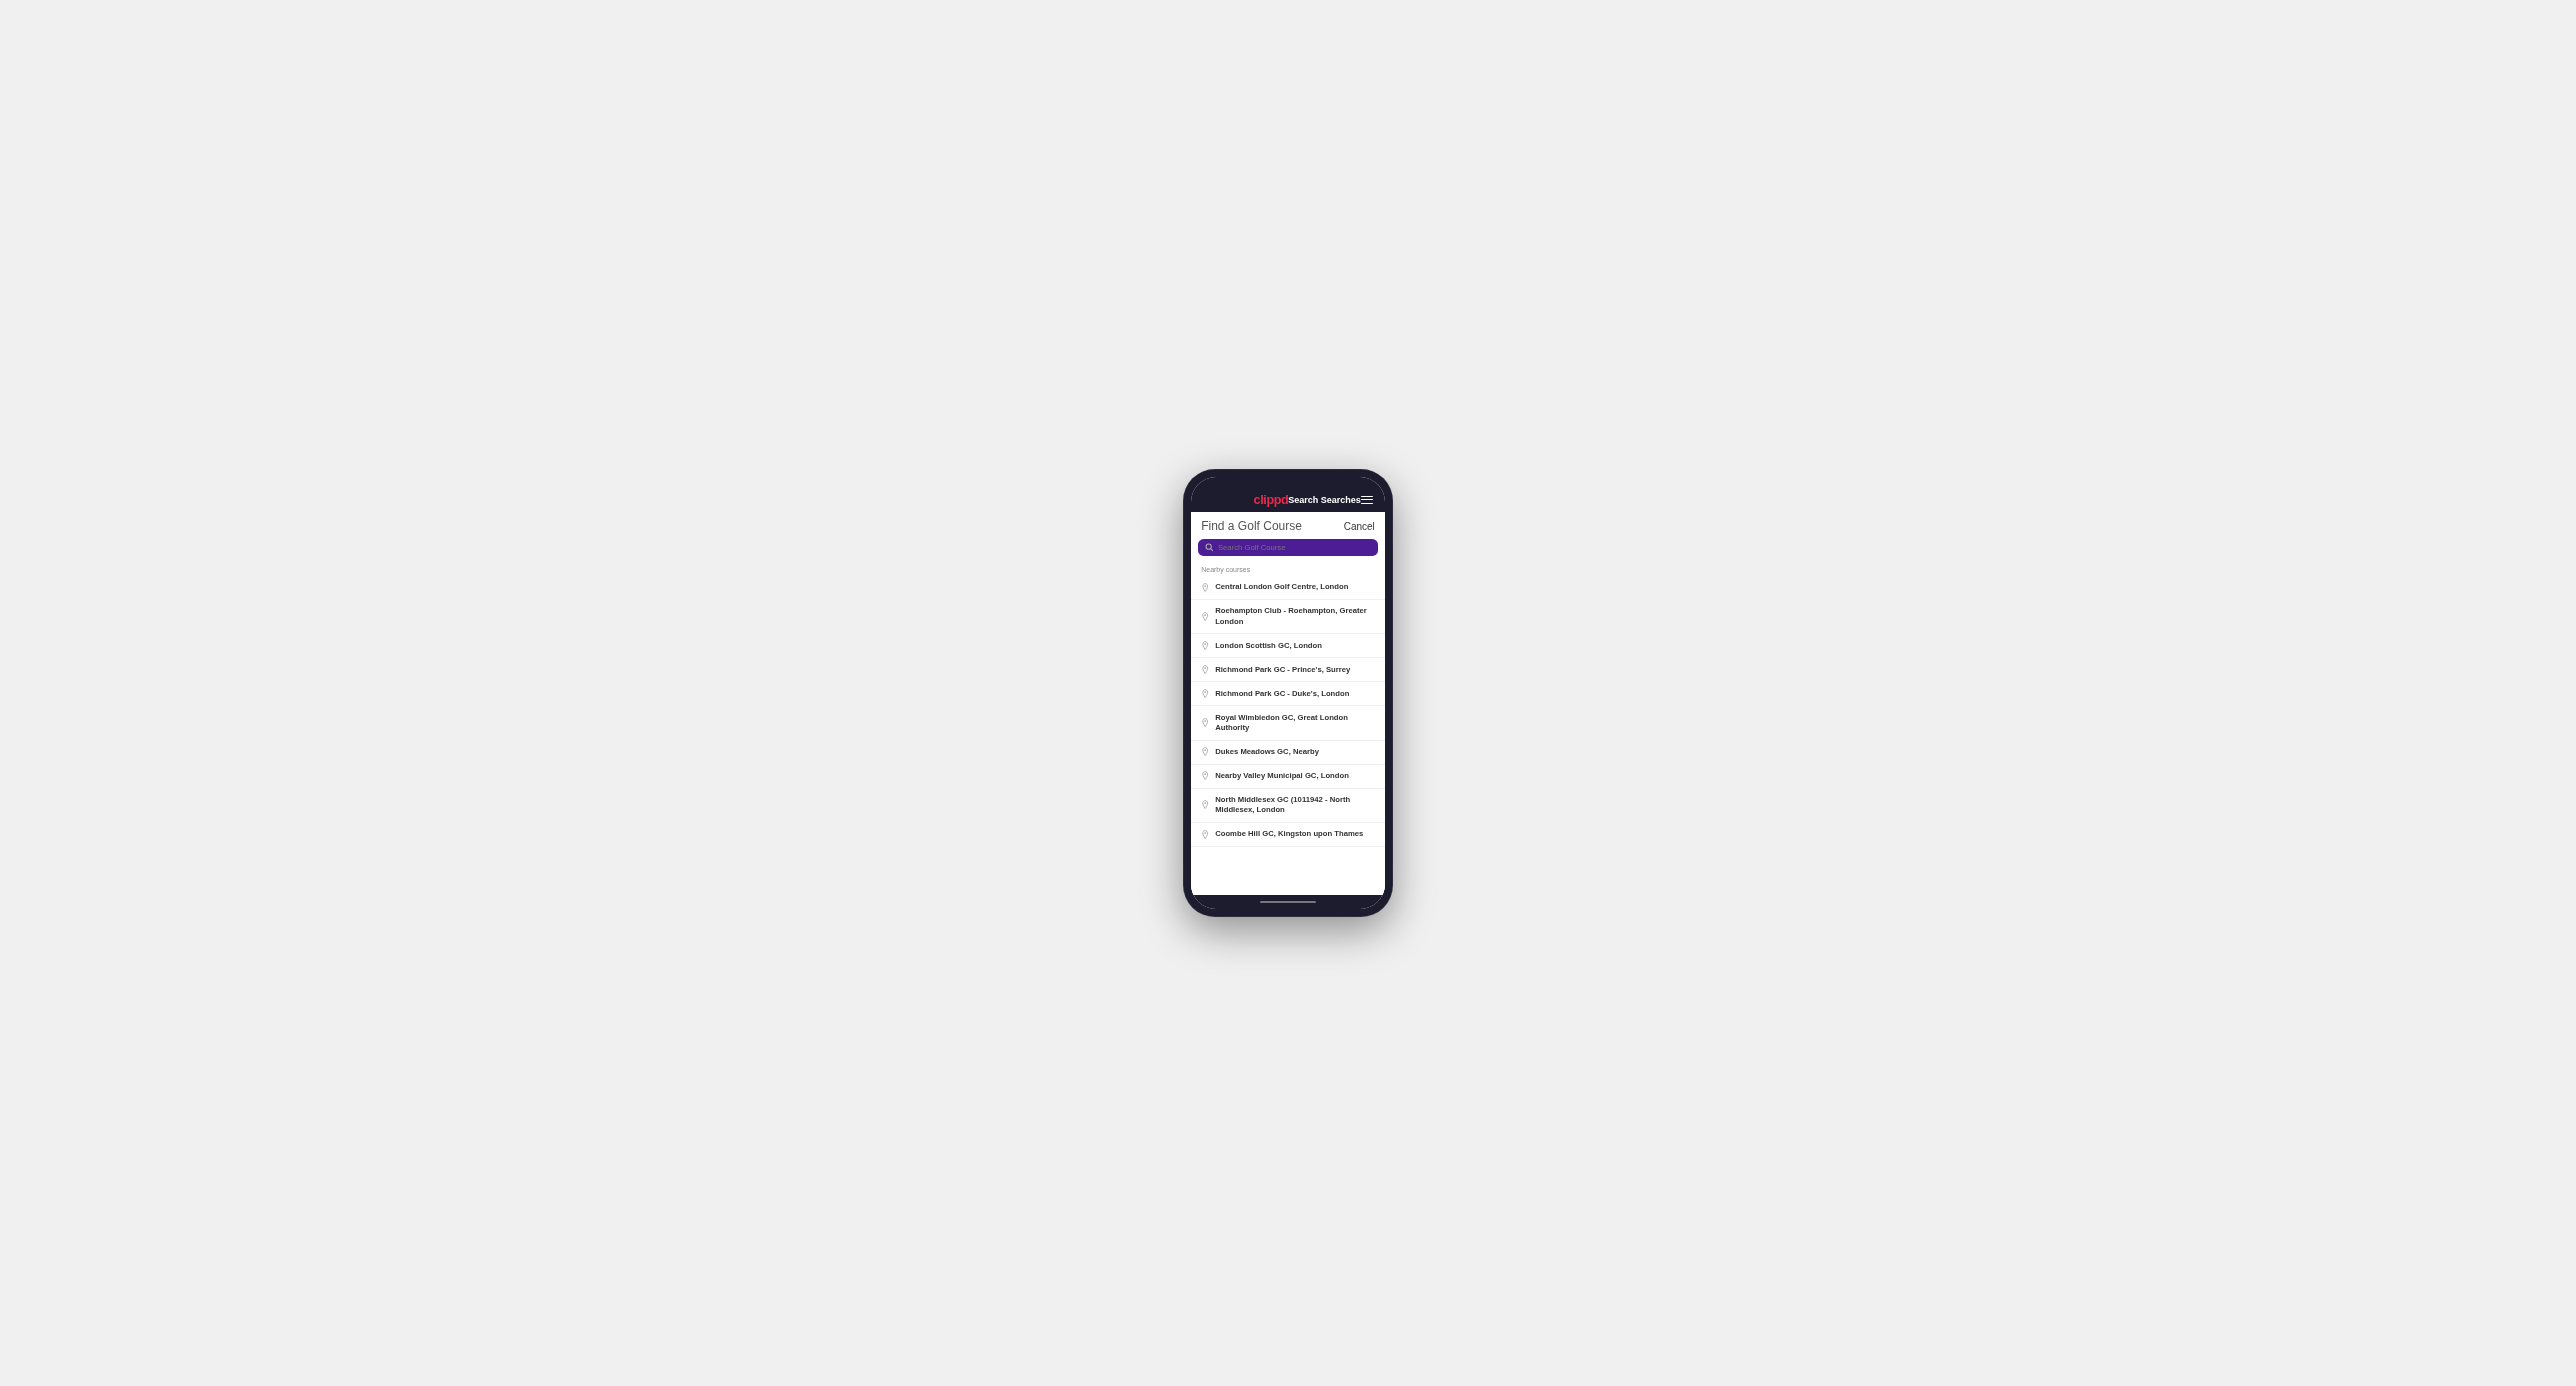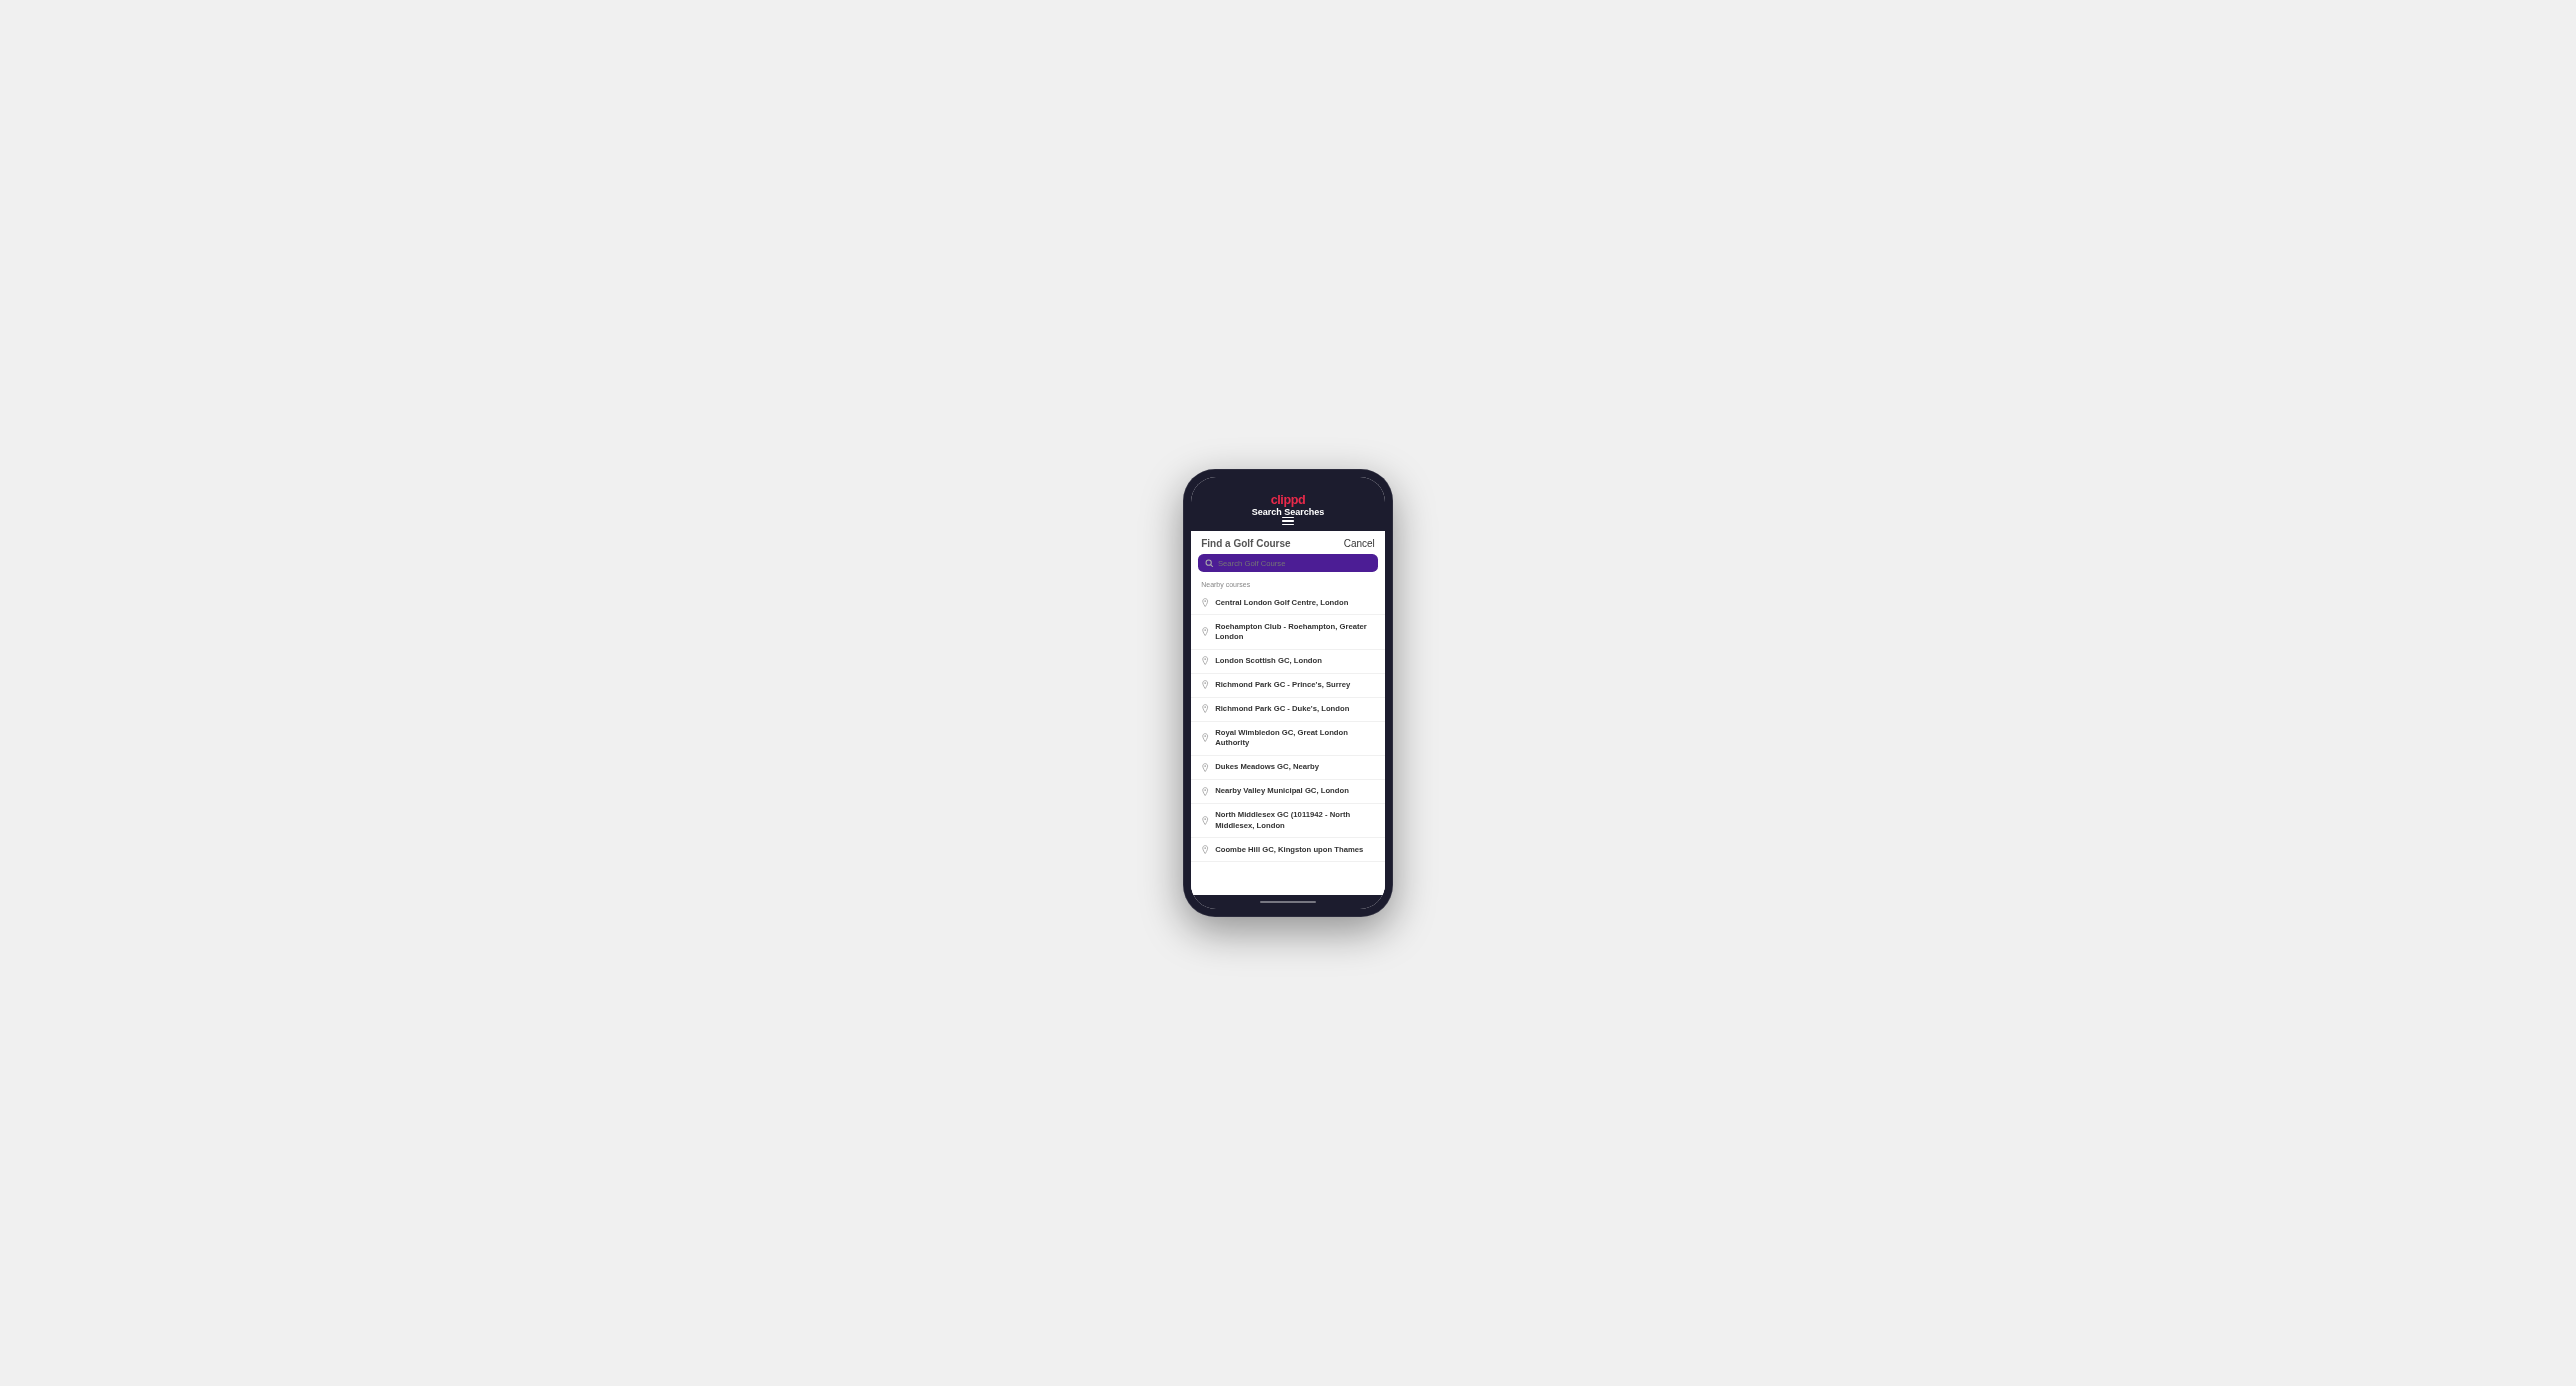--- a/index.html
+++ b/index.html
@@ -43,21 +43,20 @@
     }
 
     
     .nav-bar {
       background: #1c1c2e;
       display: flex;
       align-items: center;
       justify-content: flex-end;
       padding: 5.6px 11.2px;
       flex-shrink: 0;
-      flex-direction: column;
     }
 
     .nav-logo {
       color: #e8294a;
       font-size: 12.6px;
       font-weight: 700;
       letter-spacing: -0.4px;
     }
 
     .nav-title {
@@ -94,23 +93,23 @@
     .find-header {
       display: flex;
       align-items: center;
       justify-content: space-between;
       padding: 7px 9.8px 5.6px;
       background: #fff;
       flex-shrink: 0;
     }
 
     .find-title {
-      font-size: 10px;
+      font-size: 12px;
       color: #555;
-      font-weight: 700;
+      font-weight: 400;
     }
 
     .cancel-btn {
       font-size: 10px;
       color: #333;
       font-weight: 500;
       cursor: pointer;
       background: none;
       border: none;
     }

